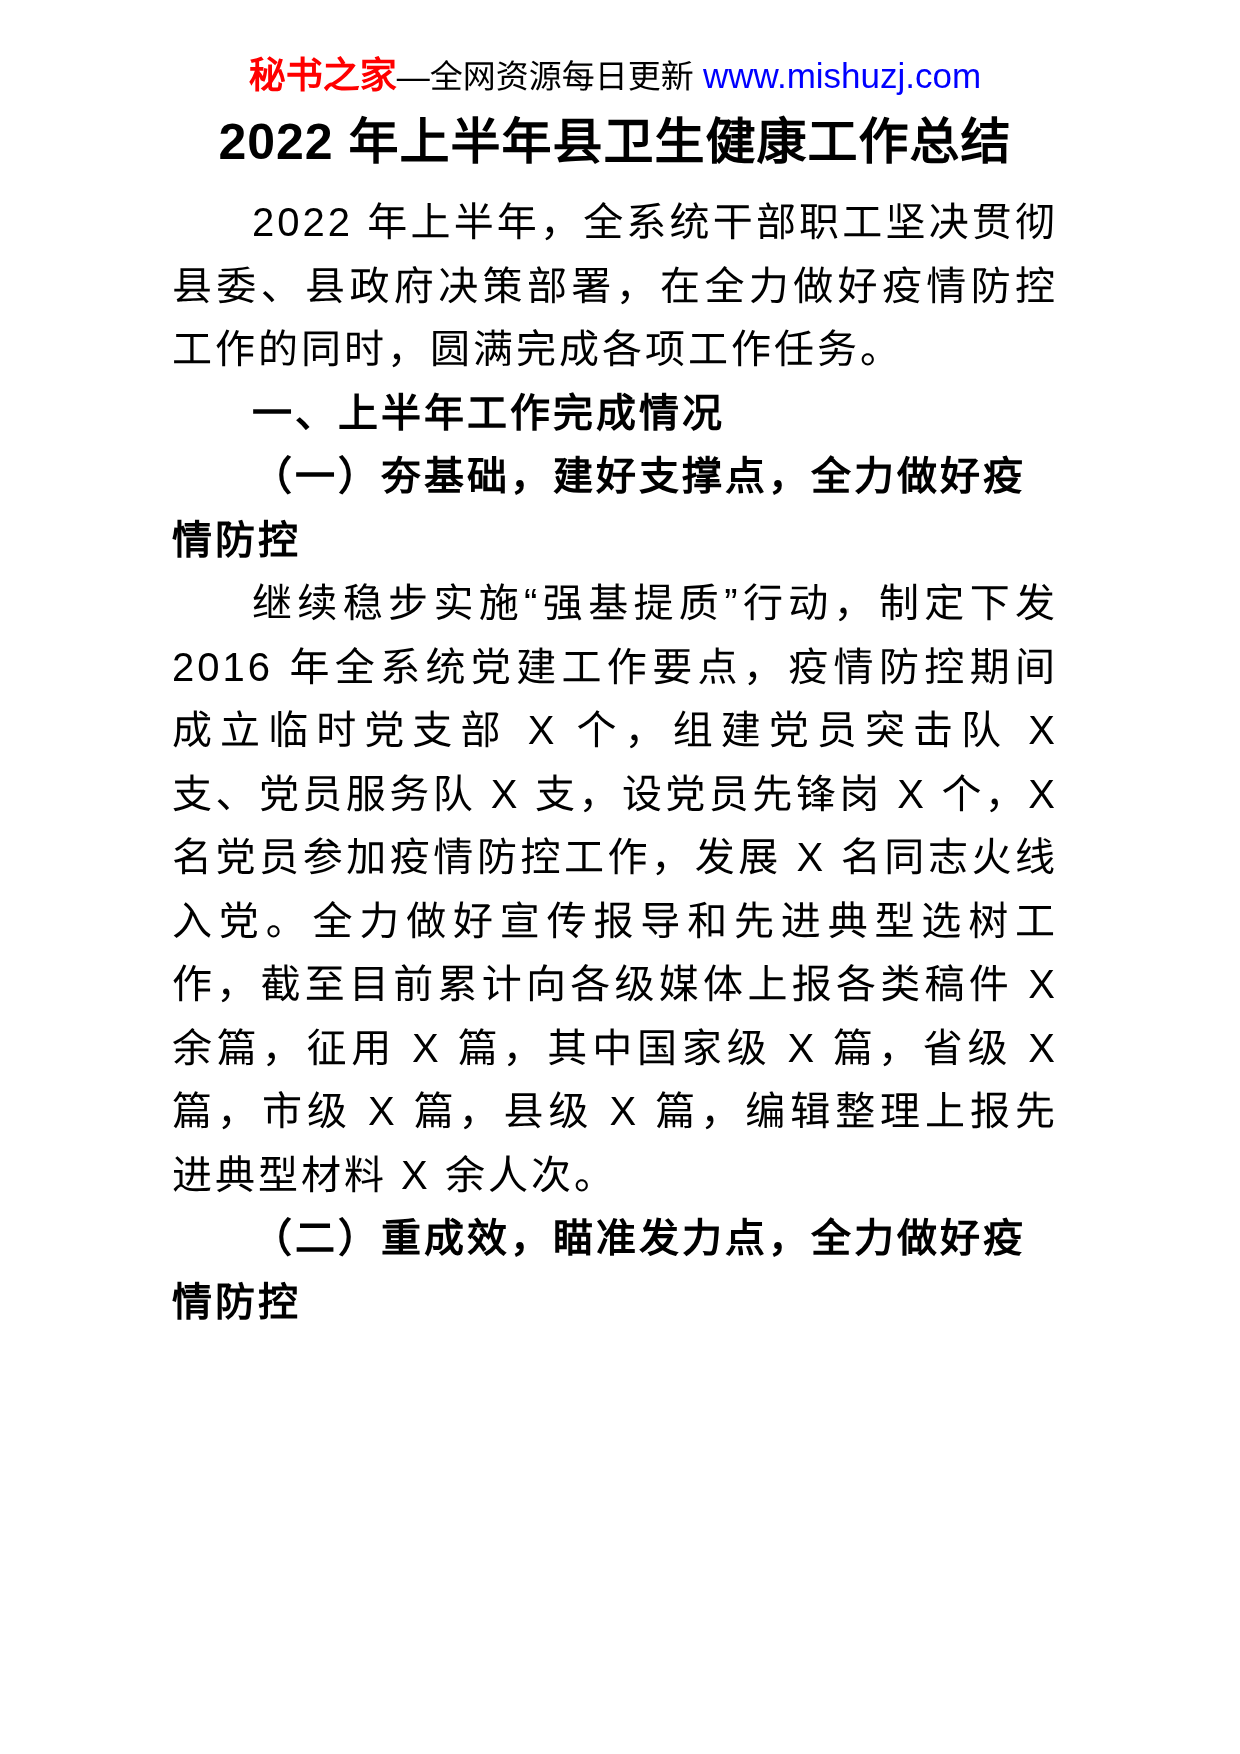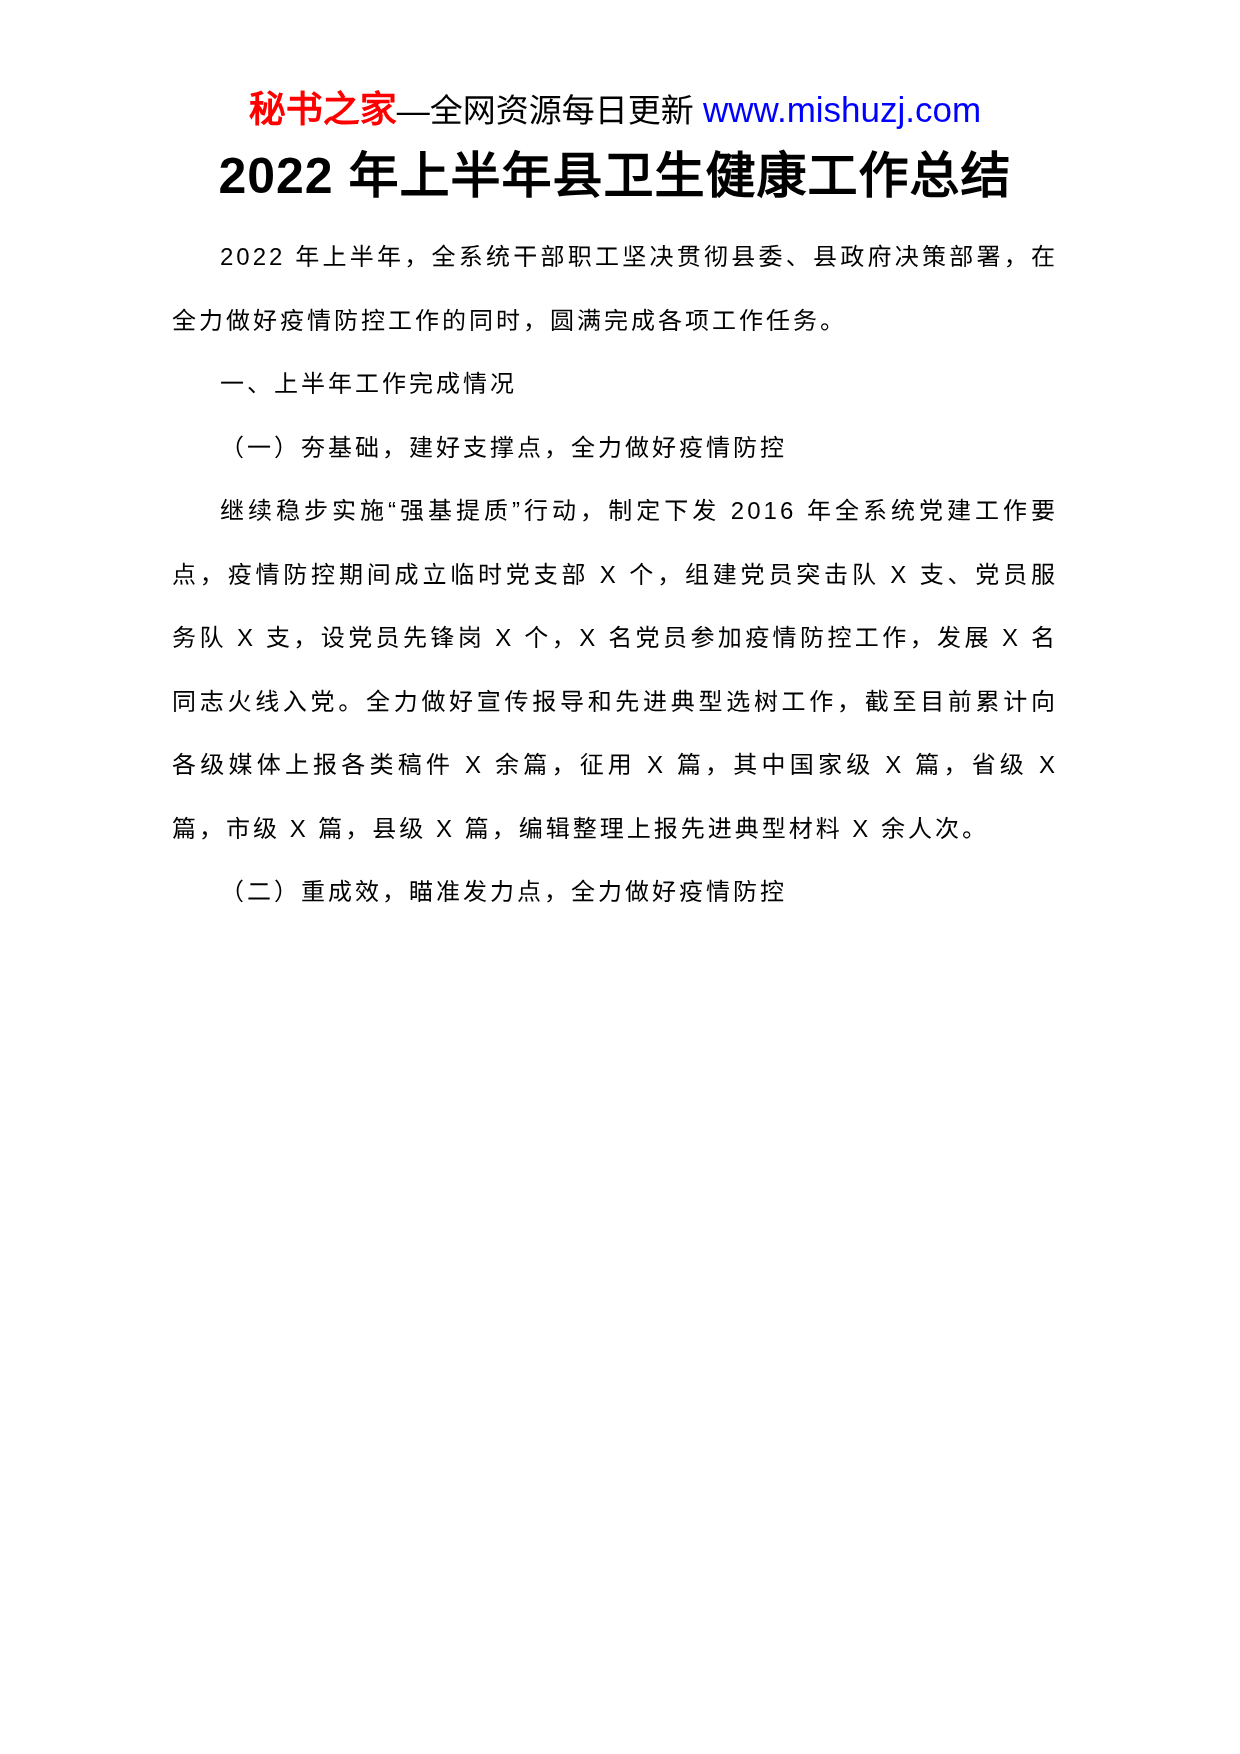--- a/index.html
+++ b/index.html
@@ -6,21 +6,21 @@
     margin: 0;
     padding: 0;
     background: #ffffff;
   }
   .page {
     position: relative;
     width: 1240px;
     height: 1604px;
     background: #ffffff;
     box-sizing: border-box;
-    padding: 88px 182px 0 172px;
+    padding: 54px 182px 0 172px;
     font-family: "Liberation Sans", "DejaVu Sans", sans-serif;
     color: #000000;
     overflow: hidden;
   }
   .doc-header {
     text-align: center;
     font-size: 33px;
     line-height: 44px;
     white-space: nowrap;
   }
@@ -45,29 +45,29 @@
     font-size: 50px;
     line-height: 66px;
     font-weight: 700;
     letter-spacing: 1px;
   }
   .content {
     margin-top: 16px;
   }
   .content p {
     margin: 0;
-    font-size: 24px;
+    font-size: 40px;
     line-height: 63.5px;
     letter-spacing: 3px;
     text-align: justify;
     text-justify: inter-character;
     text-indent: 2em;
   }
   .content p.heading {
-    font-weight: 400;
+    font-weight: 700;
     text-align: left;
   }
   .content .lead {
     font-weight: 800;
   }
 </style>
 </head>
 <body>
 
 <div class="page">

